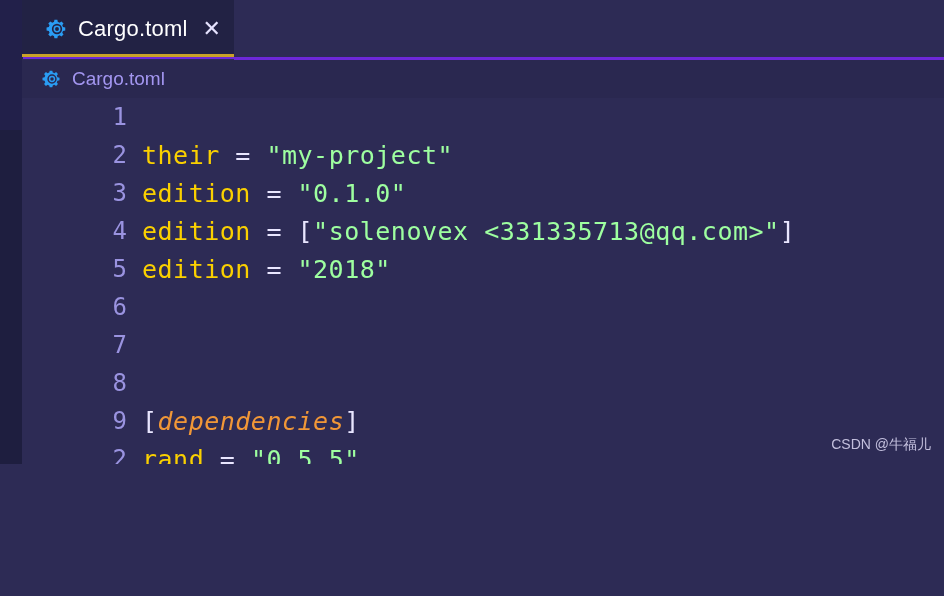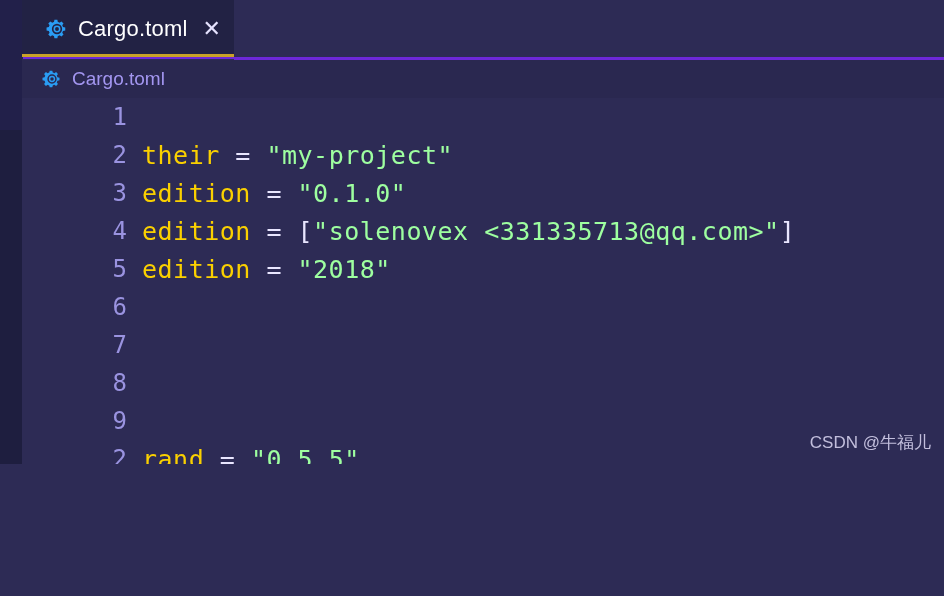--- a/index.html
+++ b/index.html
@@ -200,21 +200,21 @@
     background: #1b1933;
   }
   .ibeam .cap-t { top: 0; }
   .ibeam .cap-b { bottom: 0; }
 
   
   .watermark {
     position: absolute;
     right: 13px; bottom: 10px;
     font-family: "Liberation Sans", sans-serif;
-    font-size: 17px;
+    font-size: 14px;
     color: #cfcbe8;
     opacity: 0.92;
     white-space: nowrap;
   }
 </style>
 </head>
 <body>
 
 <div id="app">
 
@@ -273,20 +273,21 @@
         </div>
         <div class="row">
           <div class="lineno">7</div>
         </div>
         <div class="row">
           <div class="lineno">8</div>
           <div class="codetext"></div>
         </div>
         <div class="row">
           <div class="lineno">9</div>
+          <div class="codetext"><span class="tok-punc">[</span><span class="tok-section">dependencies</span><span class="tok-punc">]</span></div>
         </div>
         <div class="row">
           <div class="lineno">2</div>
           <div class="codetext"><span class="tok-key">rand</span><span class="tok-eq"> = </span><span class="tok-str">"0.5.5"</span></div>
         </div>
         <div class="row current">
           <div class="lineno">11</div>
           <div class="codetext"></div>
         </div>
       </div>

